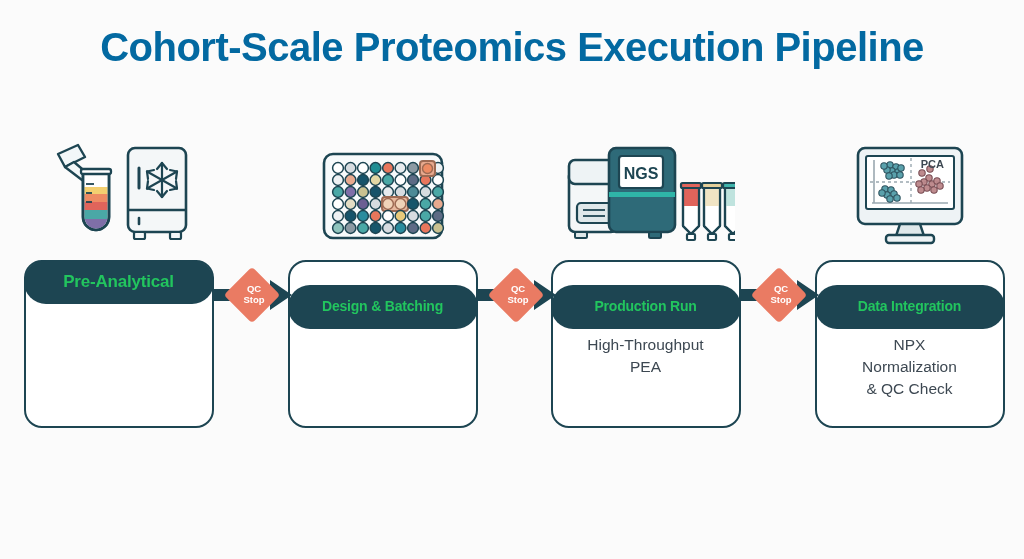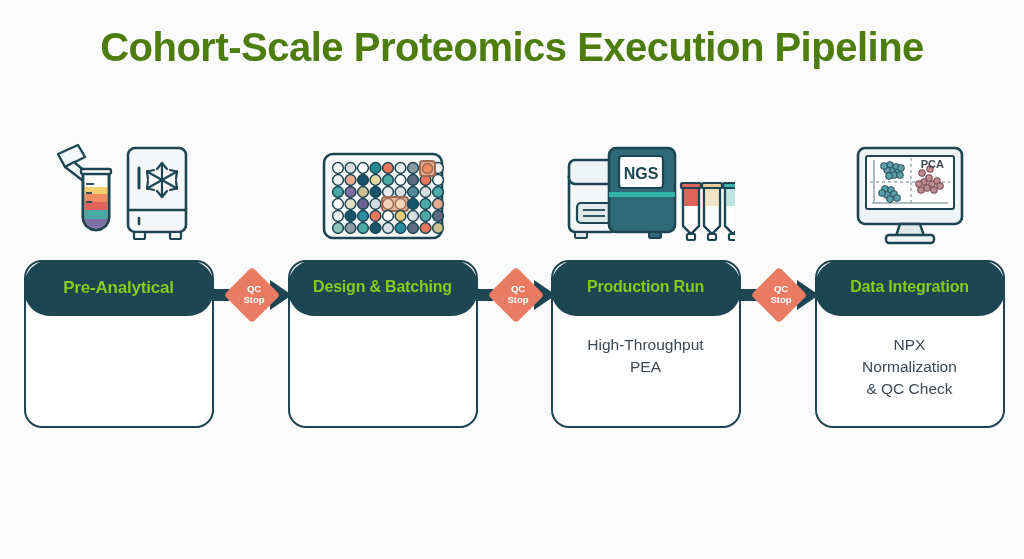--- a/index.html
+++ b/index.html
@@ -12,21 +12,21 @@
   #root { position: relative; width: 1024px; height: 559px; background: #fbfbfb; }
 
   
   .title {
     position: absolute;
     left: 0; top: 25px; width: 1024px;
     text-align: center;
     font-size: 40px;
     font-weight: 700;
     letter-spacing: -0.5px;
-    color: #4d7c0f;
+    color: #0369a1;
     white-space: nowrap;
   }
 
   
   .stage {
     position: absolute;
     width: 190px;
     top: 140px;
   }
   .stage.s0 { left: 24px; }
@@ -48,36 +48,36 @@
     margin-top: 8px;
     height: 168px;
     background: #ffffff;
     border: 2.5px solid #1d4552;
     border-radius: 18px;
   }
   .card-header {
     position: absolute;
     left: -2.5px; top: -2.5px;
     width: 190px;
-    height: 56px;
+    height: 44px;
     background: #1d4552;
     border-radius: 26px;
     display: flex;
     align-items: center;
     justify-content: center;
     text-align: center;
-    color: #84cc16;
+    color: #22c55e;
     font-size: 17px;
     font-weight: 700;
     line-height: 1.15;
     letter-spacing: -0.2px;
     padding: 0 8px;
     z-index: 3;
   }
-  .card-header.two-line { font-size: 16px; }
+  .card-header.two-line { font-size: 14px; margin-top: 25px; }
   .card-body {
     position: absolute;
     left: 0; top: 62px;
     width: 185px;
     height: 101px;
     display: flex;
     align-items: flex-start;
     justify-content: center;
     text-align: center;
     padding: 10px 8px 0 8px;

